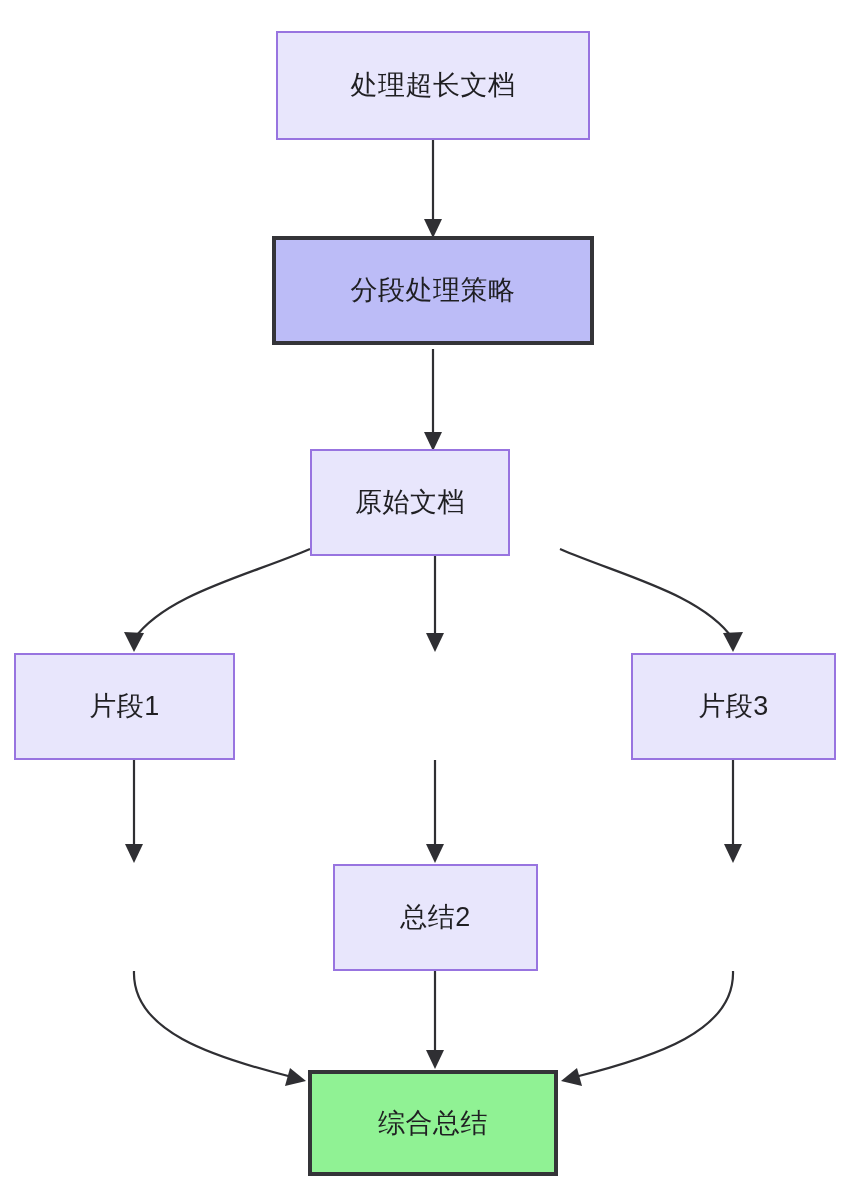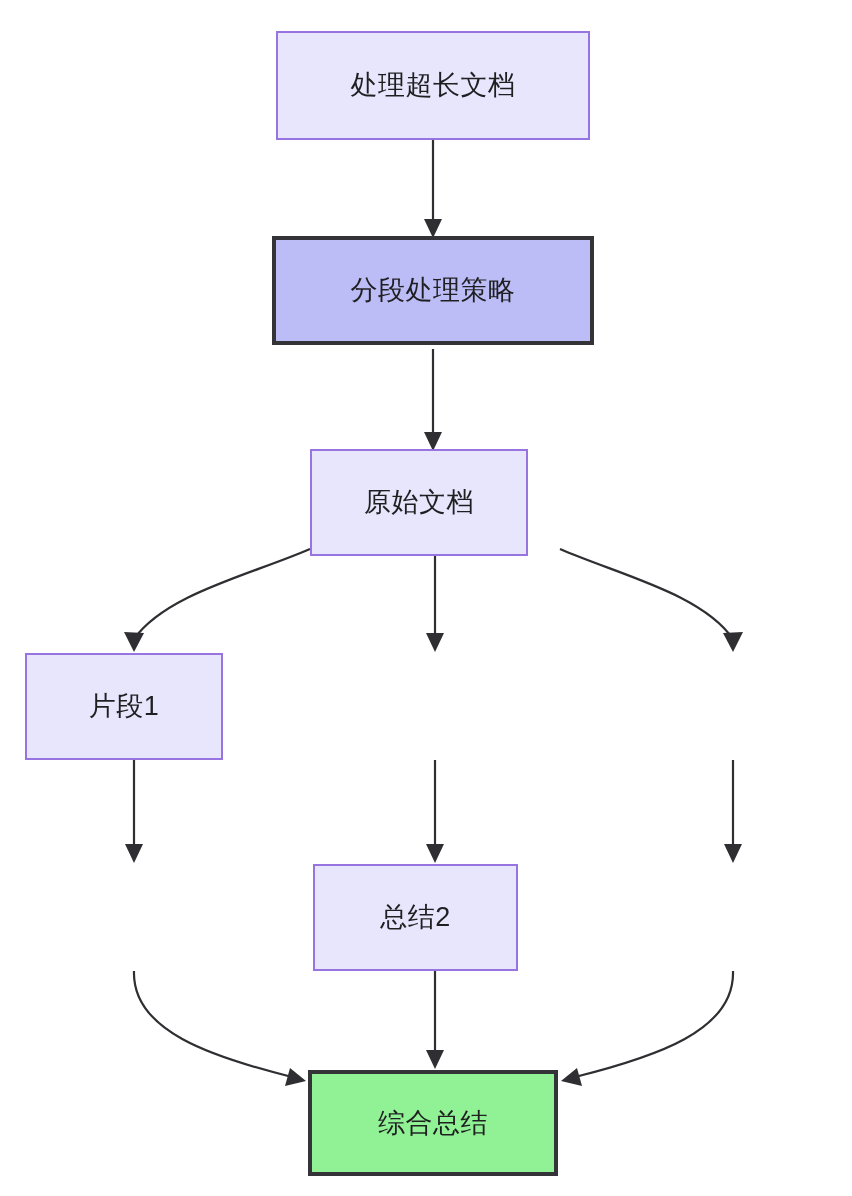--- a/index.html
+++ b/index.html
@@ -122,25 +122,26 @@
       <path class="edge-path" d="M 733 971 C 735 1031 655 1057 575 1077"></path>
       <polygon class="edge-head" points="561,1081 582,1086 577,1068"></polygon>
     </g>
 
   </svg>
 
   <div class="node emphasis" style="left:272px; top:236px; width:322px; height:109px;">分段处理策略</div>
 
   <div class="node plain" style="left:276px; top:31px; width:314px; height:109px;">处理超长文档</div>
 
-  <div class="node plain" style="left:310px; top:449px; width:218px; height:107px;">原始文档</div>
+  <div class="node plain" style="left:310px; top:449px; width:200px; height:107px;">原始文档</div>
 
-  <div class="node plain" style="left:25px; top:653px; width:198px; height:107px;">片段1</div>
+  <div class="node plain" style="left:14px; top:653px; width:221px; height:107px;">片段1</div>
 
 
+  <div class="node plain" style="left:631px; top:653px; width:205px; height:107px;">片段3</div>
 
 
-  <div class="node plain" style="left:313px; top:864px; width:205px; height:107px;">总结2</div>
+  <div class="node plain" style="left:333px; top:864px; width:205px; height:107px;">总结2</div>
 
 
   <div class="node result" style="left:308px; top:1070px; width:250px; height:106px;">综合总结</div>
 
 </div>
 
 </body></html>

